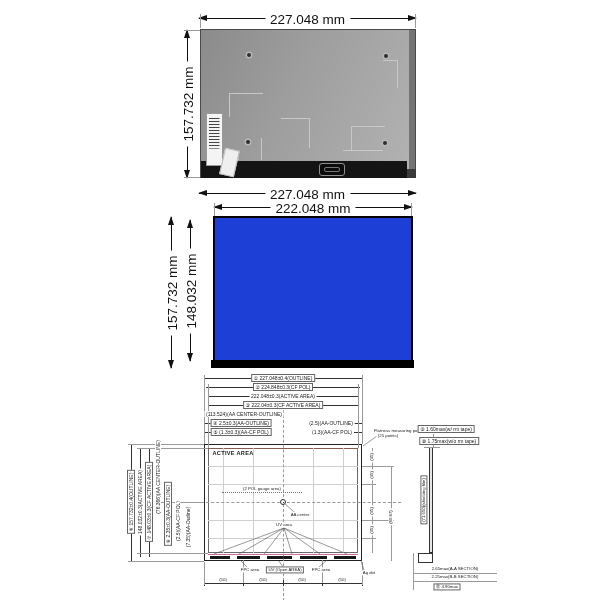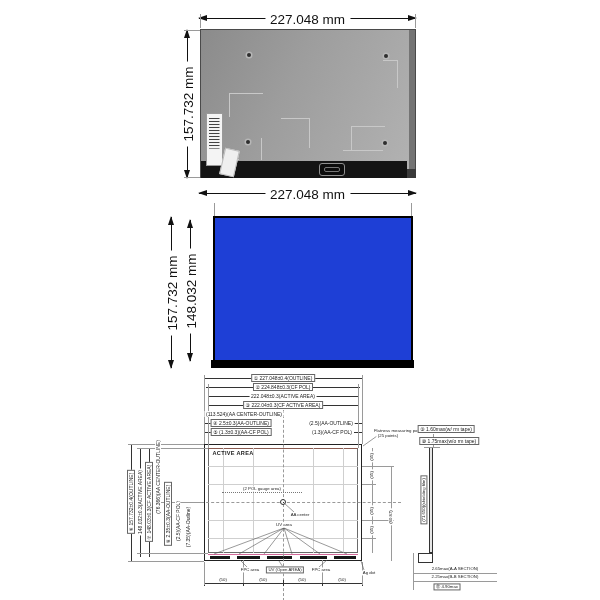--- a/index.html
+++ b/index.html
@@ -132,20 +132,26 @@
     <div class="label"></div>
     <div class="tag"></div>
   </div>
 
   <div class="bigdim" style="left:198px;top:186px;width:219px;">
     <div class="ln"></div>
     <div class="al"></div>
     <div class="ar"></div>
     <div class="lb">227.048 mm</div>
   </div>
+  <div class="bigdim" style="left:213px;top:200px;width:200px;">
+    <div class="ln"></div>
+    <div class="al"></div>
+    <div class="ar"></div>
+    <div class="lb">222.048 mm</div>
+  </div>
   <div class="bigdimv" style="left:164px;top:216px;height:153px;">
     <div class="ln"></div>
     <div class="at"></div>
     <div class="ab"></div>
     <div class="lb">157.732 mm</div>
   </div>
   <div class="bigdimv" style="left:183px;top:219px;height:143px;">
     <div class="ln"></div>
     <div class="at"></div>
     <div class="ab"></div>

